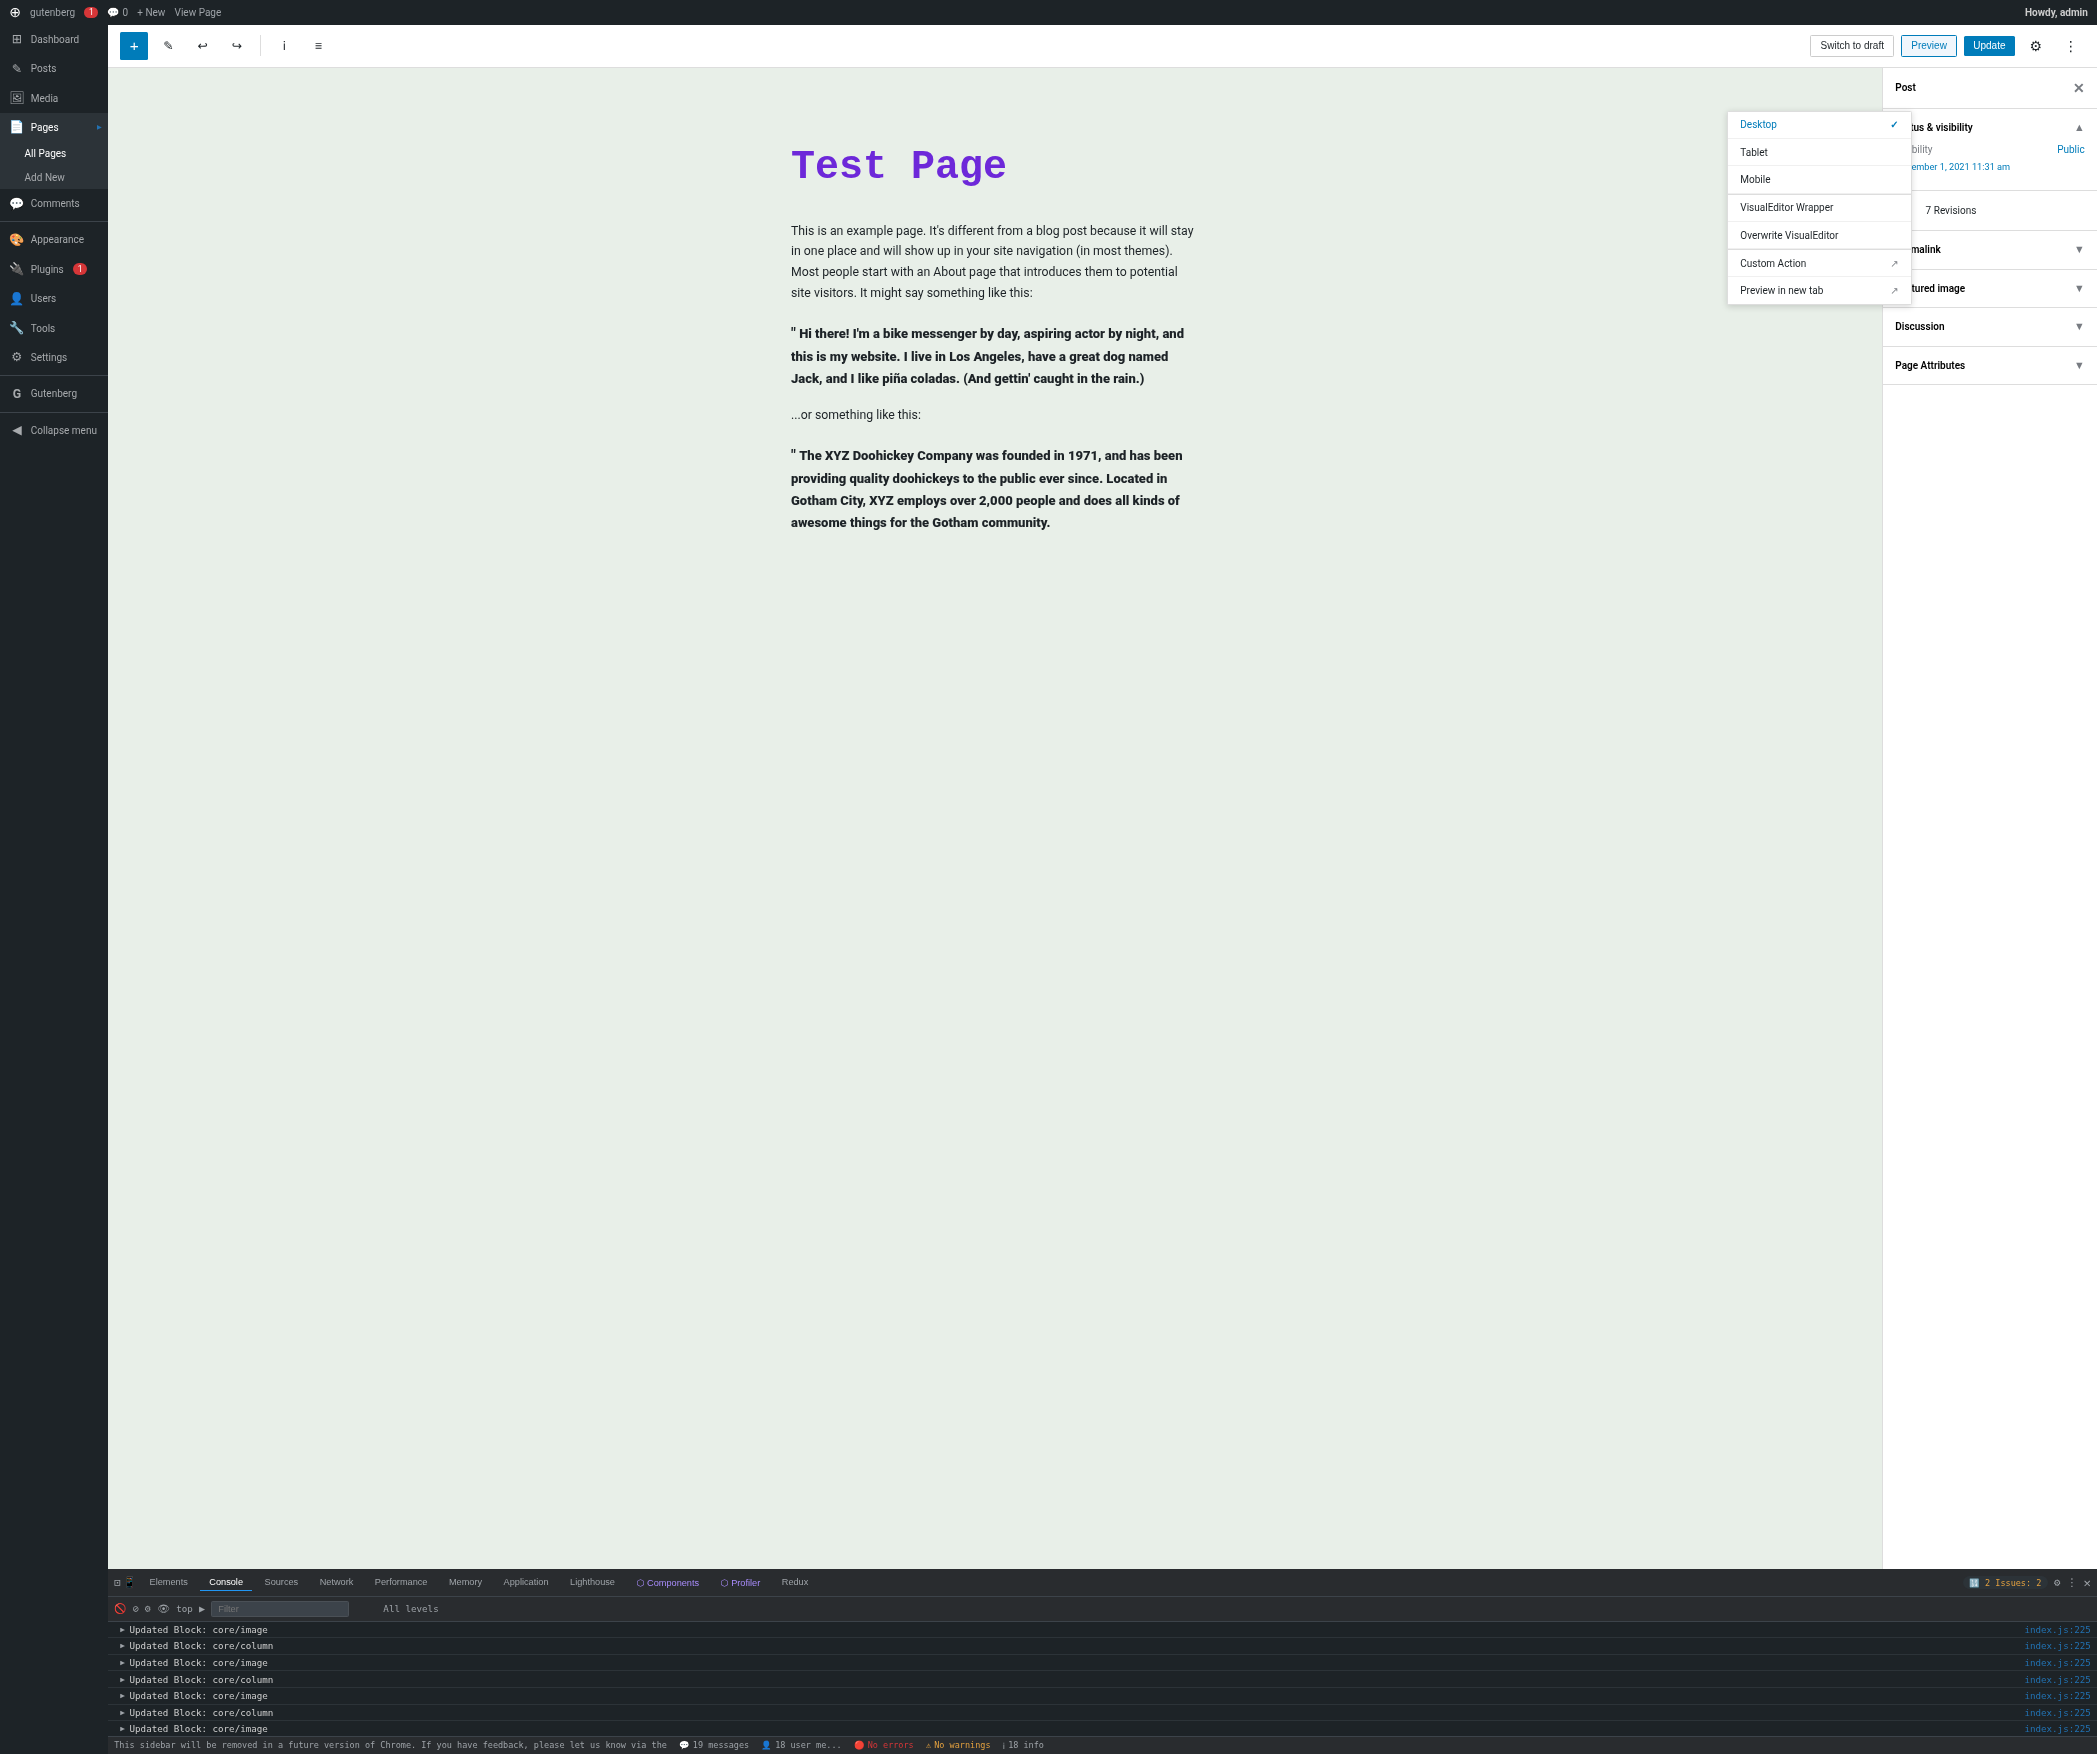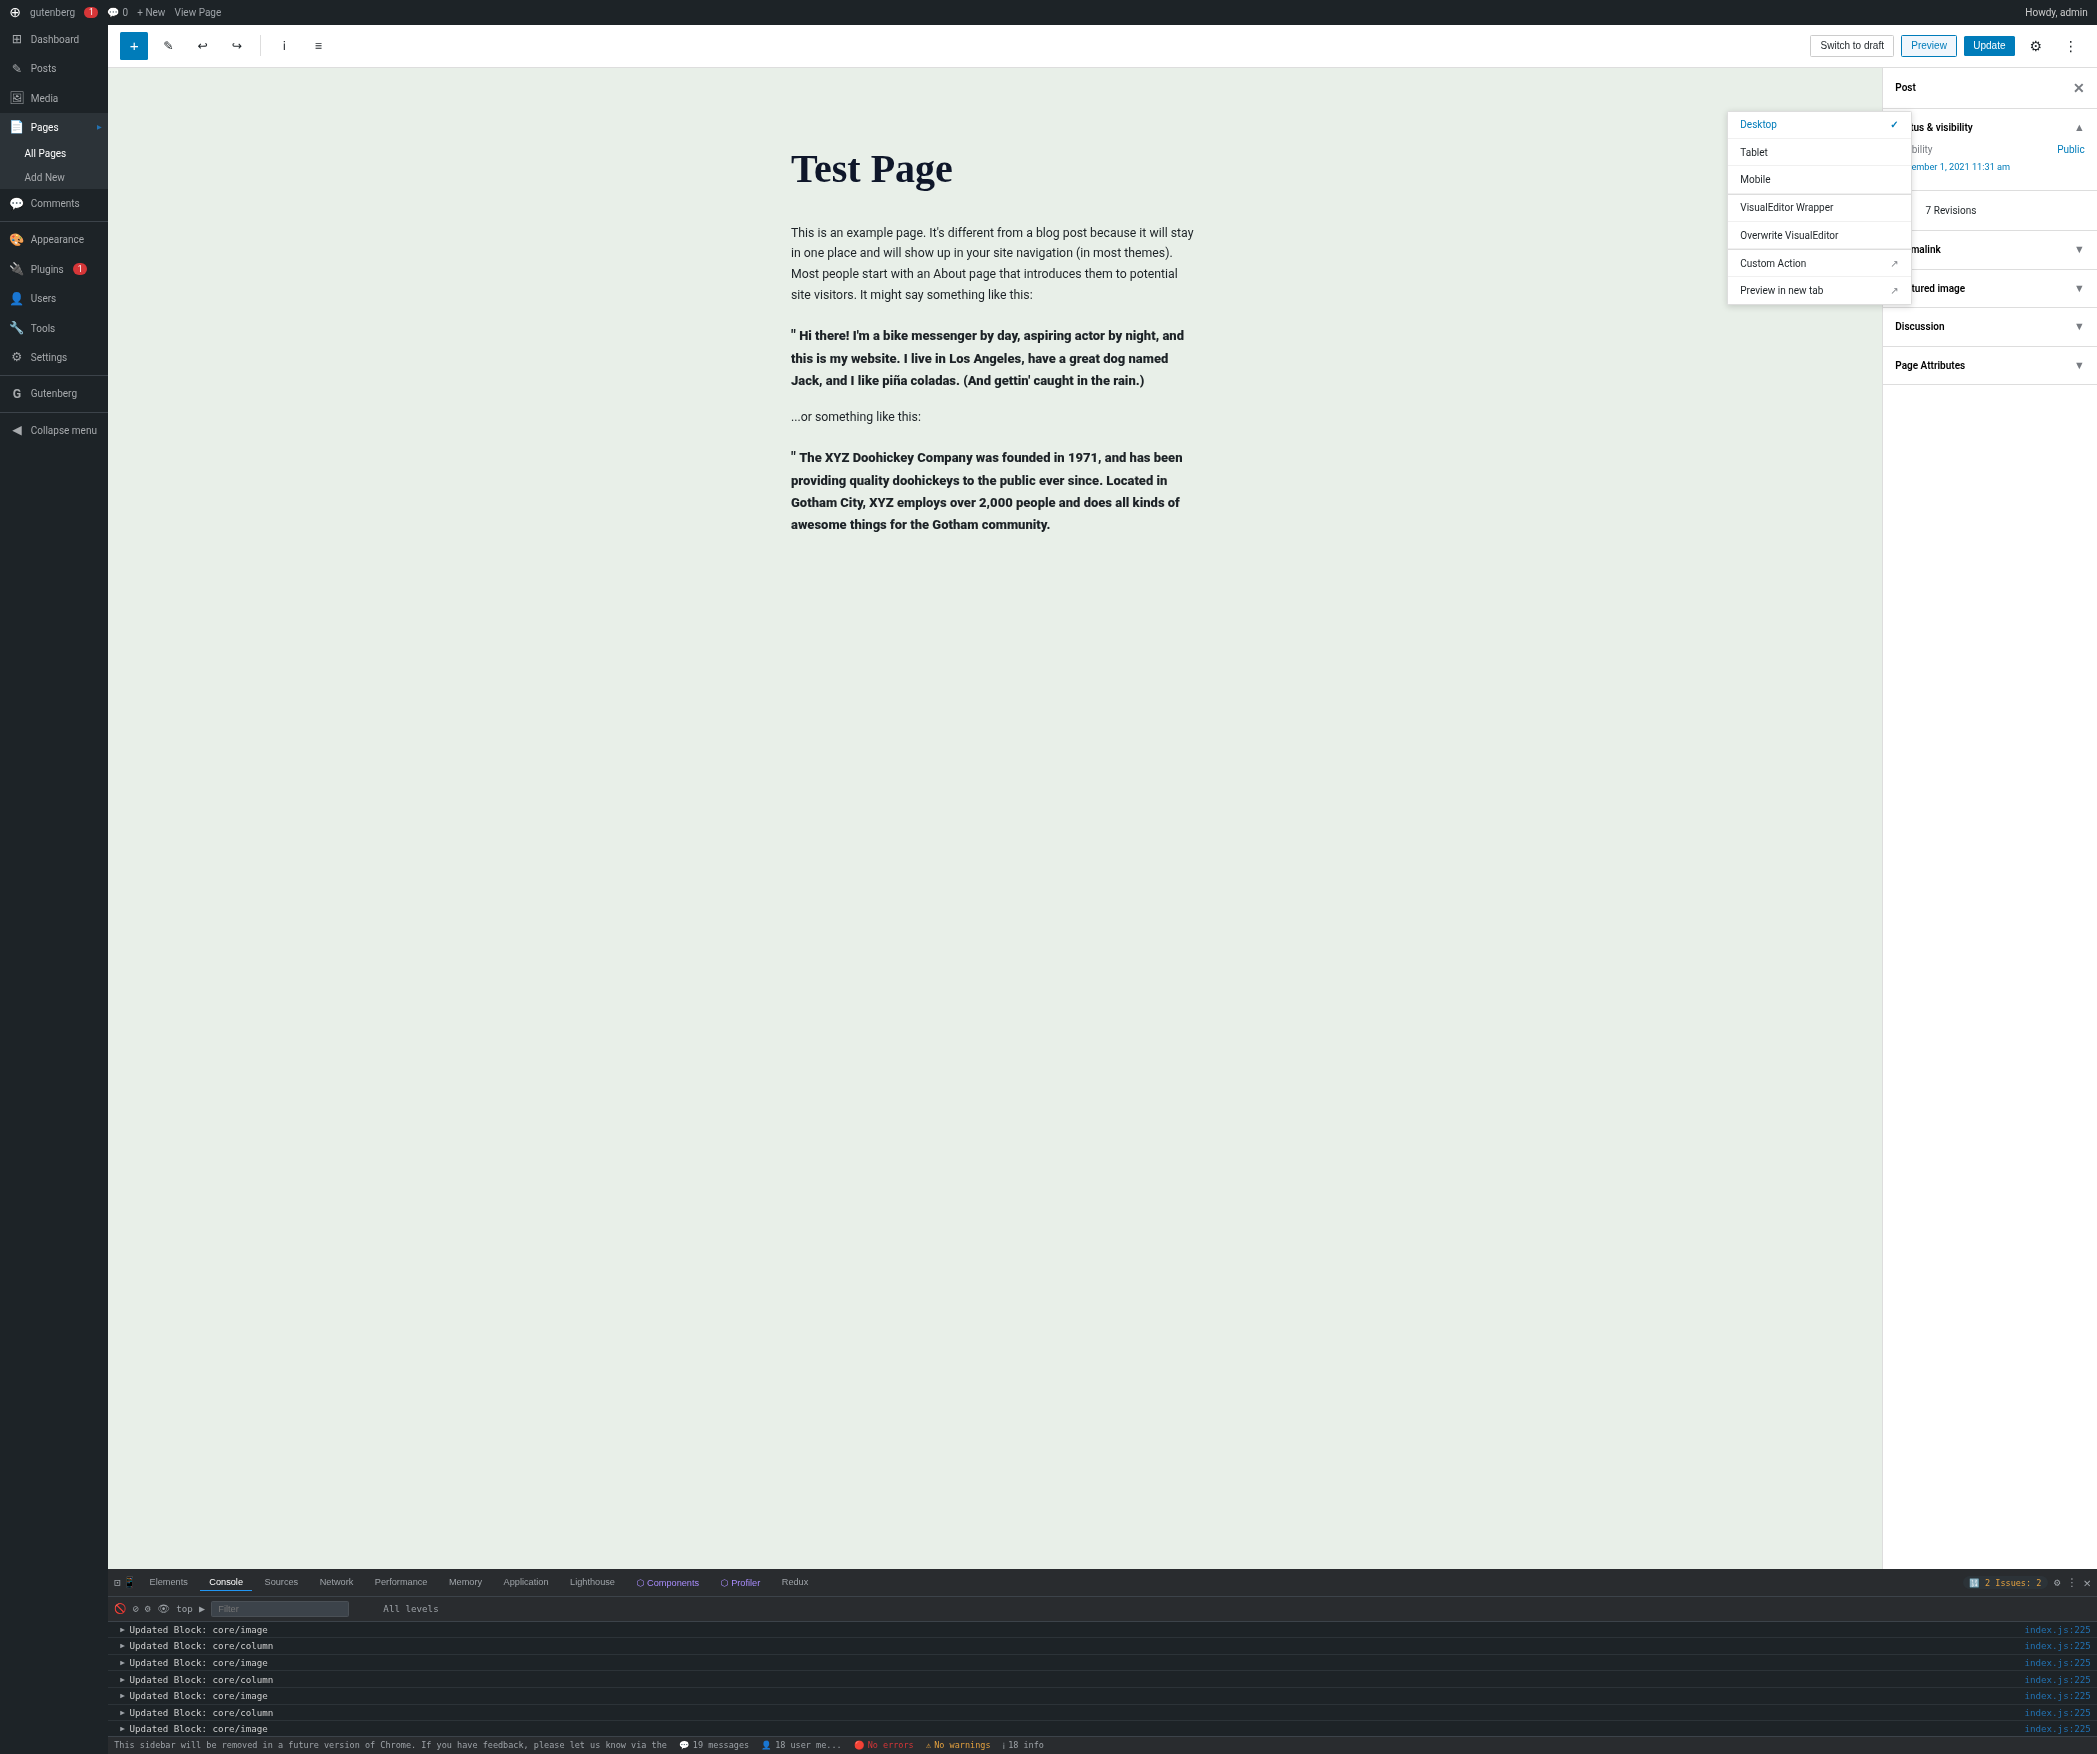--- a/index.html
+++ b/index.html
@@ -11,21 +11,21 @@
       color: #fff;
       height: 24.6px;
       display: flex;
       align-items: center;
       padding: 0 9.2px;
       gap: 12.3px;
       font-size: 10px;
       flex-shrink: 0;
     }
     .admin-bar-left { display: flex; align-items: center; gap: 9.2px; }
-    .admin-bar-right { margin-left: auto; color: #ccc; font-size: 10px; }
+    .admin-bar-right { margin-left: auto; color: #ccc; font-size: 10px; font-weight: bold; }
     .admin-bar .wp-logo { color: #fff; font-size: 14px; }
     .admin-bar .site-name { color: #9ea3a8; }
     .admin-bar .new-btn { color: #9ea3a8; }
     .admin-bar .view-page { color: #9ea3a8; }
     .admin-bar .counter { background: #d63638; color: #fff; border-radius: 7.7px; padding: 0.8px 4.6px; font-size: 8.5px; }
     .admin-bar .comment-counter { color: #9ea3a8; }
 
     
     .main-layout {
       display: flex;
@@ -163,23 +163,23 @@
     }
     .page-content {
       background: #e8efe8;
       width: 500px;
       min-height: 461px;
       padding: 31px 46px;
     }
     .page-title {
       font-size: 40px;
       font-weight: 700;
-      color: #0f172a;
+      color: #6d28d9;
       margin-bottom: 31px;
-      font-family: Liberation Serif, serif;
+      font-family: Liberation Mono, monospace;
     }
     .page-body {
       font-size: 12.3px;
       color: #1d2327;
       line-height: 1.7;
     }
     .page-body p { margin-bottom: 15.4px; }
     .page-body blockquote {
       border-left: none;
       padding-left: 0;

